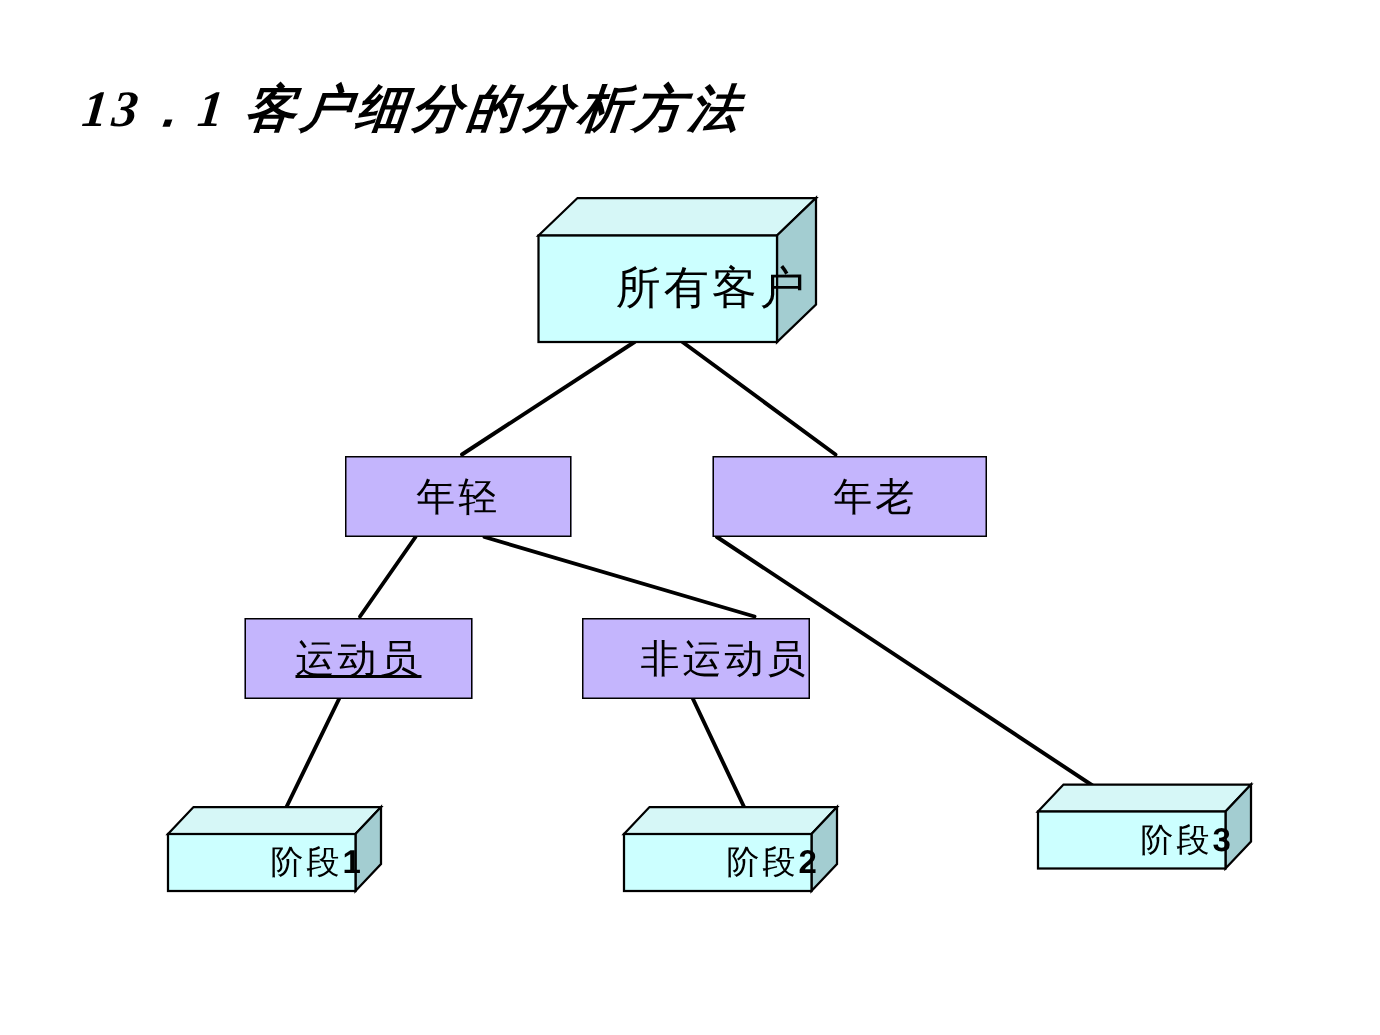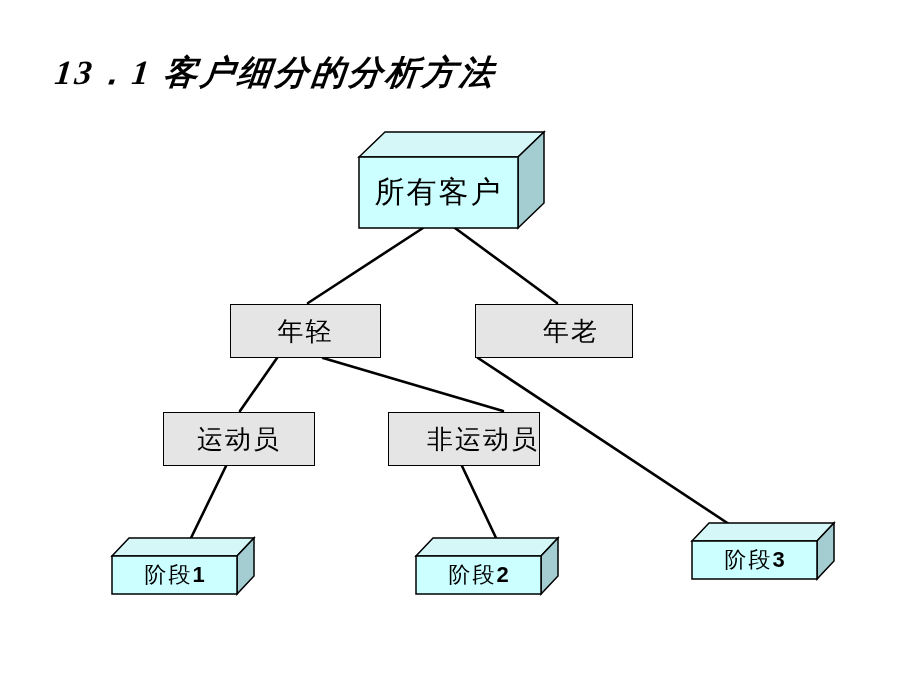--- a/index.html
+++ b/index.html
@@ -37,21 +37,21 @@
     left: 0;
     top: 0;
     width: 920px;
     height: 690px;
     pointer-events: none;
   }
   
   .node-flat {
     position: absolute;
     box-sizing: border-box;
-    background: #e5e5e5;
+    background: #c4b5fd;
     border: 1.5px solid #000000;
     display: flex;
     align-items: center;
     justify-content: center;
     color: #000000;
     font-size: 26px;
     letter-spacing: 2px;
     font-family: "Liberation Serif", "DejaVu Serif", serif;
     z-index: 5;
   }
@@ -68,20 +68,21 @@
   }
   .node-cube .cube-label {
     position: absolute;
     display: flex;
     align-items: center;
     justify-content: center;
     color: #000000;
     font-family: "Liberation Serif", "DejaVu Serif", serif;
     letter-spacing: 2px;
     white-space: nowrap;
+    margin-left: 36px;
   }
   #node-root {
     left: 359px;
     top: 132px;
     width: 185px;
     height: 96px;
   }
   #node-root .cube-label {
     left: 0px;
     top: 25px;
@@ -102,22 +103,22 @@
   }
   .stage-num {
     font-weight: bold;
     font-family: "Liberation Sans", "DejaVu Sans", sans-serif;
     letter-spacing: 0;
   }
   #node-stage1 { left: 112px; top: 538px; }
   #node-stage2 { left: 416px; top: 538px; }
   #node-stage3 { left: 692px; top: 523px; }
   #node-young    { left: 230px; top: 304px; width: 151px; height: 54px; }
-  #node-old      { left: 475px; top: 304px; width: 158px; height: 54px; padding-left: 34px; }
-  #node-athlete  { left: 163px; top: 412px; width: 152px; height: 54px; }
+  #node-old      { left: 475px; top: 304px; width: 183px; height: 54px; padding-left: 34px; }
+  #node-athlete  { left: 163px; top: 412px; width: 152px; height: 54px; text-decoration: underline; }
   #node-nonathlete { left: 388px; top: 412px; width: 152px; height: 54px; justify-content: flex-end; }
 </style>
 </head>
 <body>
 
 <div id="slide">
 
   <div id="slide-title">13．1  客户细分的分析方法</div>
 
   <svg id="edges" width="920" height="690" viewBox="0 0 920 690">

